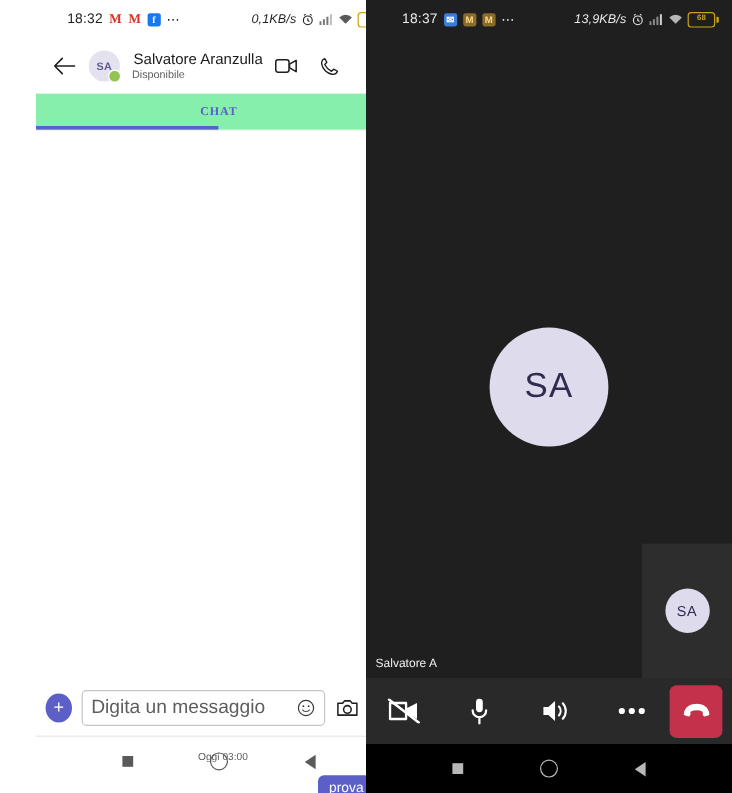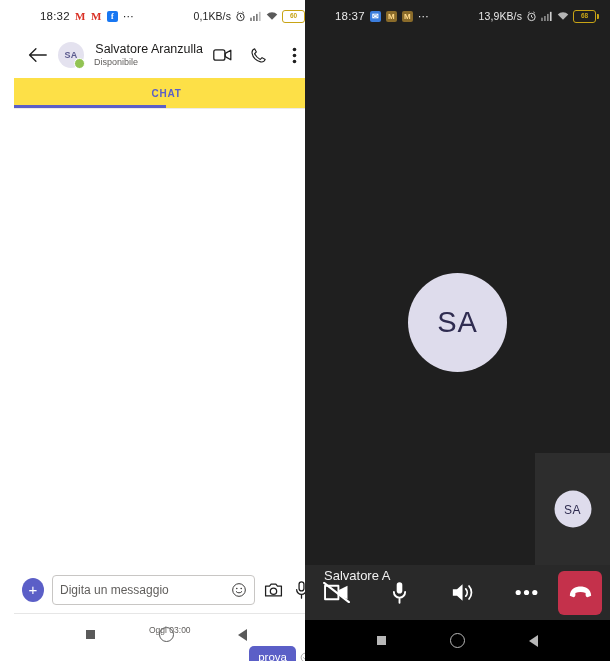--- a/index.html
+++ b/index.html
@@ -2,30 +2,30 @@
 <html><head>
 <meta charset="utf-8">
 <style>
   html,body{margin:0;padding:0;}
   body{
     width:610px;height:661px;overflow:hidden;
     font-family:"Liberation Sans", sans-serif;
     background:#ffffff;
   }
   .screen{position:absolute;top:0;width:305px;height:661px;overflow:hidden;}
-  .left{left:0;background:#ffffff;padding-left:14px;}
+  .left{left:16px;background:#ffffff;padding-left:14px;}
   .right{left:305px;background:#1f1f1f;}
 
   
   .statusbar{height:32px;display:flex;align-items:center;padding:0 8px;font-size:11px;}
   .sb-left{display:flex;align-items:center;gap:5px;flex:0 0 auto;padding-left:18px;}
   .sb-spacer{flex:1 1 auto;}
   .sb-right{display:flex;align-items:center;gap:4px;padding-right:6px;}
   .sb-time{font-size:11.5px;letter-spacing:.2px;}
-  .sb-net{font-size:10.5px;letter-spacing:.1px;}
+  .sb-net{font-size:10.5px;letter-spacing:.1px;font-style:italic;}
   .mini-icon{width:11px;height:11px;border-radius:2px;display:inline-block;
              font-size:8px;line-height:11px;text-align:center;font-weight:bold;}
   .gm{color:#d93025;background:transparent;font-family:"Liberation Serif",serif;font-size:11px;}
   .fb{background:#1877f2;color:#fff;font-family:"Liberation Serif",serif;}
   .dots3{letter-spacing:1px;font-size:11px;}
   .battery{position:relative;width:21px;height:11px;border:1.2px solid currentColor;
            border-radius:3px;display:flex;align-items:center;justify-content:center;}
   .battery:after{content:"";position:absolute;right:-3.5px;top:3px;width:2px;height:5px;
                  background:currentColor;border-radius:0 1px 1px 0;}
   .battery span{font-size:6.5px;font-weight:bold;line-height:1;}
@@ -42,21 +42,21 @@
           justify-content:center;font-size:9px;font-weight:600;letter-spacing:.3px;flex:0 0 auto;}
   .presence{position:absolute;right:-1px;bottom:-1px;width:9px;height:9px;border-radius:50%;
             background:#92c353;border:1.5px solid #fff;}
   .hdr-txt{flex:1 1 auto;min-width:0;padding-left:2px;}
   .hdr-name{font-size:12.5px;color:#1b1a19;line-height:14px;white-space:nowrap;overflow:hidden;text-overflow:ellipsis;text-align:right;}
   .hdr-status{font-size:9px;color:#605e5c;line-height:12px;}
   .hdr-actions{display:flex;align-items:center;gap:14px;padding-right:4px;}
   .hdr-btn{width:22px;height:22px;display:flex;align-items:center;justify-content:center;}
 
   
-  .tabs{display:flex;height:30px;background:#fde047;position:relative;}
+  .tabs{display:flex;height:30px;background:#86efac;position:relative;font-family:Liberation Serif, serif;}
   .tab{flex:1 1 50%;display:flex;align-items:center;justify-content:center;
        font-size:10px;font-weight:bold;letter-spacing:.8px;}
   .tab.active{color:#5b5fc7;}
   .tab.inactive{color:#201f1e;}
   .tab-underline{position:absolute;left:0;bottom:0;width:152px;height:3px;background:#5b5fc7;}
   .tab-divider{height:1px;background:#edebe9;}
 
   
   .chat-body{position:relative;height:458px;background:#fff;}
   .daystamp{position:absolute;left:135px;top:516px;font-size:8.5px;color:#605e5c;}
@@ -65,21 +65,21 @@
           padding:4px 9px 5px 9px;line-height:14px;}
   .sent-check{width:11px;height:11px;}
 
   
   .compose{height:46px;display:flex;align-items:center;gap:8px;padding:0 8px;background:#fff;}
   .plus-btn{width:22px;height:22px;border-radius:50%;background:#5b5fc7;color:#fff;
             display:flex;align-items:center;justify-content:center;font-size:15px;
             line-height:1;flex:0 0 auto;padding-bottom:2px;}
   .input-wrap{flex:1 1 auto;height:28px;border:1px solid #c8c6c4;border-radius:4px;
               display:flex;align-items:center;padding:0 7px;gap:6px;background:#fff;}
-  .input-ph{flex:1 1 auto;font-size:12px;color:#605e5c;white-space:nowrap;overflow:hidden;}
+  .input-ph{flex:1 1 auto;font-size:16px;color:#605e5c;white-space:nowrap;overflow:hidden;}
   .cmp-ico{width:20px;height:20px;display:flex;align-items:center;justify-content:center;flex:0 0 auto;}
 
   
   .navbar{height:41px;display:flex;align-items:center;justify-content:space-around;padding:0 40px;}
   .nav-light{background:#ffffff;border-top:1px solid #e6e6e6;}
   .nav-dark{background:#000000;}
   .nav-sq{width:9px;height:9px;}
   .nav-ci{width:13px;height:13px;border-radius:50%;border:1.5px solid currentColor;}
   .nav-tri{width:0;height:0;border-top:6px solid transparent;border-bottom:6px solid transparent;
            border-right:9px solid currentColor;}
@@ -88,21 +88,21 @@
 
   
   .call-stage{position:relative;height:533px;background:#1f1f1f;}
   .big-avatar{position:absolute;left:103px;top:241px;width:99px;height:99px;border-radius:50%;
               background:#dedcec;color:#2f2c50;display:flex;align-items:center;justify-content:center;
               font-size:29px;letter-spacing:1px;}
   .pip{position:absolute;left:230px;top:421px;width:75px;height:112px;background:#2d2d2d;}
   .pip-avatar{position:absolute;left:50%;top:50%;transform:translate(-50%,-50%);
               width:37px;height:37px;border-radius:50%;background:#dedcec;color:#2f2c50;
               display:flex;align-items:center;justify-content:center;font-size:12px;letter-spacing:.5px;}
-  .caller-name{position:absolute;left:8px;top:536px;font-size:13px;color:#f0f0f0;margin-left:11px;}
+  .caller-name{position:absolute;left:8px;top:516px;font-size:10px;color:#f0f0f0;}
   .call-bar{height:55px;background:#292929;display:flex;align-items:center;}
   .cbtn{flex:1 1 0;display:flex;align-items:center;justify-content:center;height:100%;}
   .hangup{width:44px;height:44px;border-radius:6px;background:#c4314b;
           display:flex;align-items:center;justify-content:center;margin-right:8px;}
 </style>
 </head>
 <body>
 
 <div class="screen left">
 

